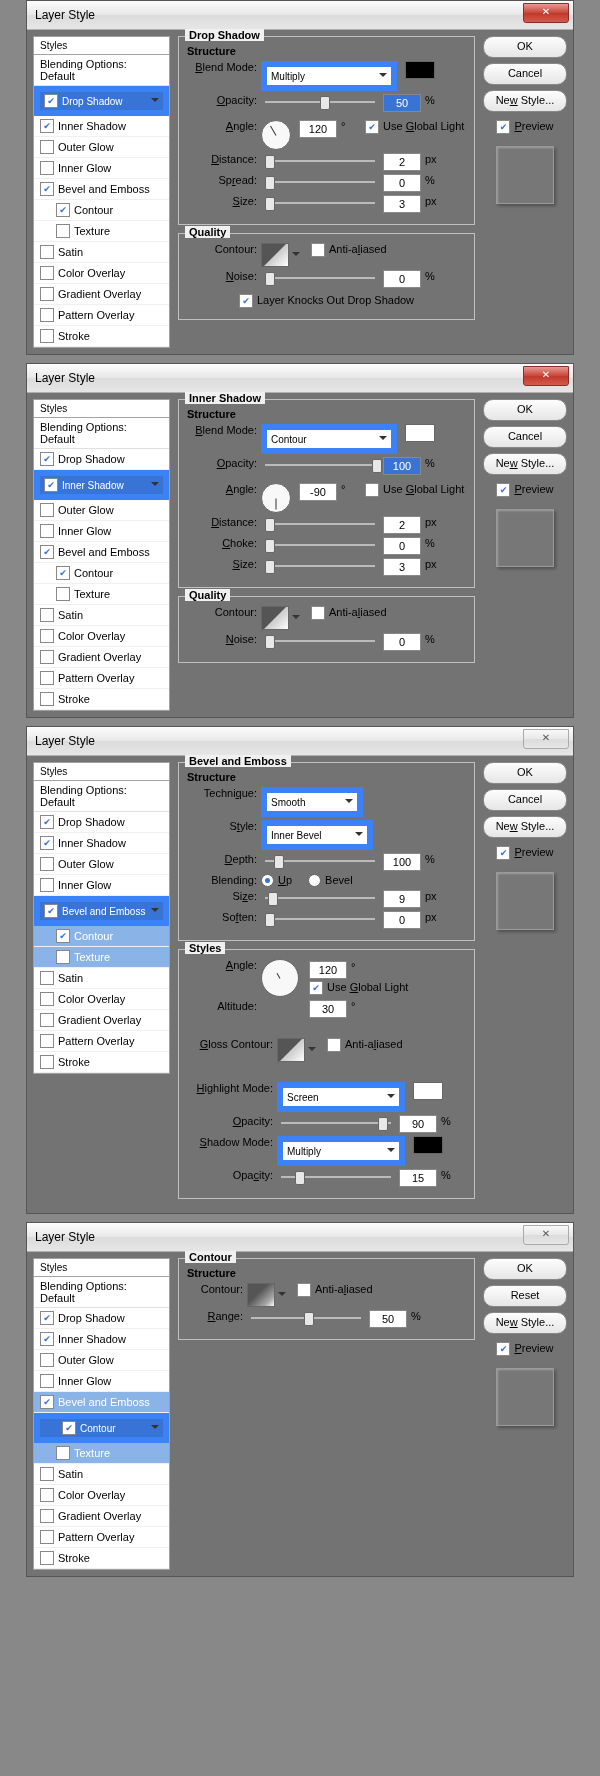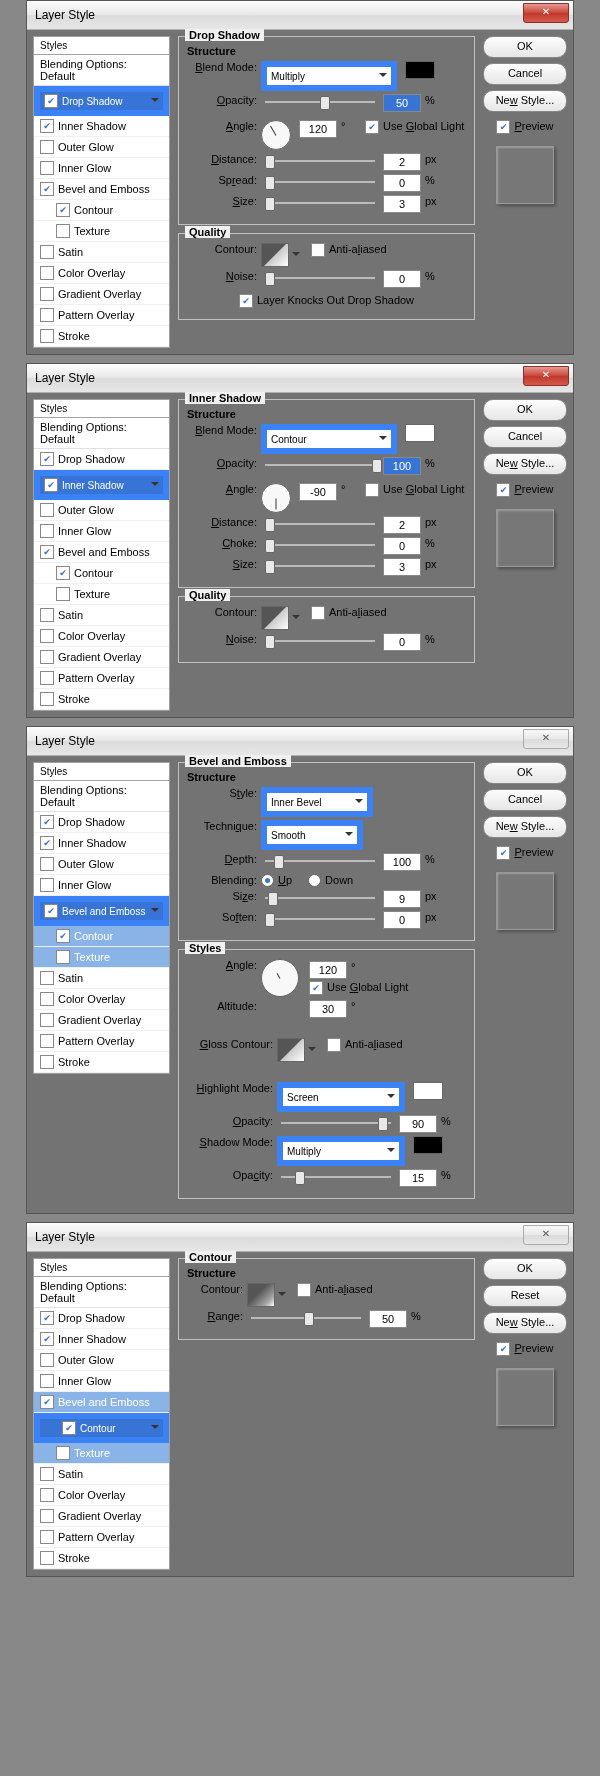--- a/index.html
+++ b/index.html
@@ -396,42 +396,42 @@
           <span class="cb"></span>
           <span>Stroke</span>
         </div>
 </div>
 
 <div class="main">
 <div class="fieldset">
 <div class="legend">Bevel and Emboss</div>
 <div class="sublegend">Structure</div>
 <div class="row">
+            <span class="lbl">Techni<u>q</u>ue:</span>
+            <div class="sel" style="min-width:70px">Smooth</div>
+          </div>
+<div class="row">
             <span class="lbl">S<u>t</u>yle:</span>
             <div class="sel">Inner Bevel</div>
-          </div>
-<div class="row">
-            <span class="lbl">Techni<u>q</u>ue:</span>
-            <div class="sel" style="min-width:70px">Smooth</div>
           </div>
 <div class="row">
             <span class="lbl"><u>D</u>epth:</span>
             <div class="slider">
               <div class="thumb" style="left:8%"></div>
             </div>
             <div class="numfield">100</div>
             <span class="unit">%</span>
           </div>
 <div class="row">
             <span class="lbl">Blending:</span>
             <span class="radio ck"></span>
             <span><u>U</u>p</span>
             <span style="width:8px"></span>
             <span class="radio"></span>
-            <span>Down</span>
+            <span>Bevel</span>
           </div>
 <div class="row">
             <span class="lbl">Si<u>z</u>e:</span>
             <div class="slider">
               <div class="thumb" style="left:3%"></div>
             </div>
             <div class="numfield">9</div>
             <span class="unit">px</span>
           </div>
 <div class="row">

